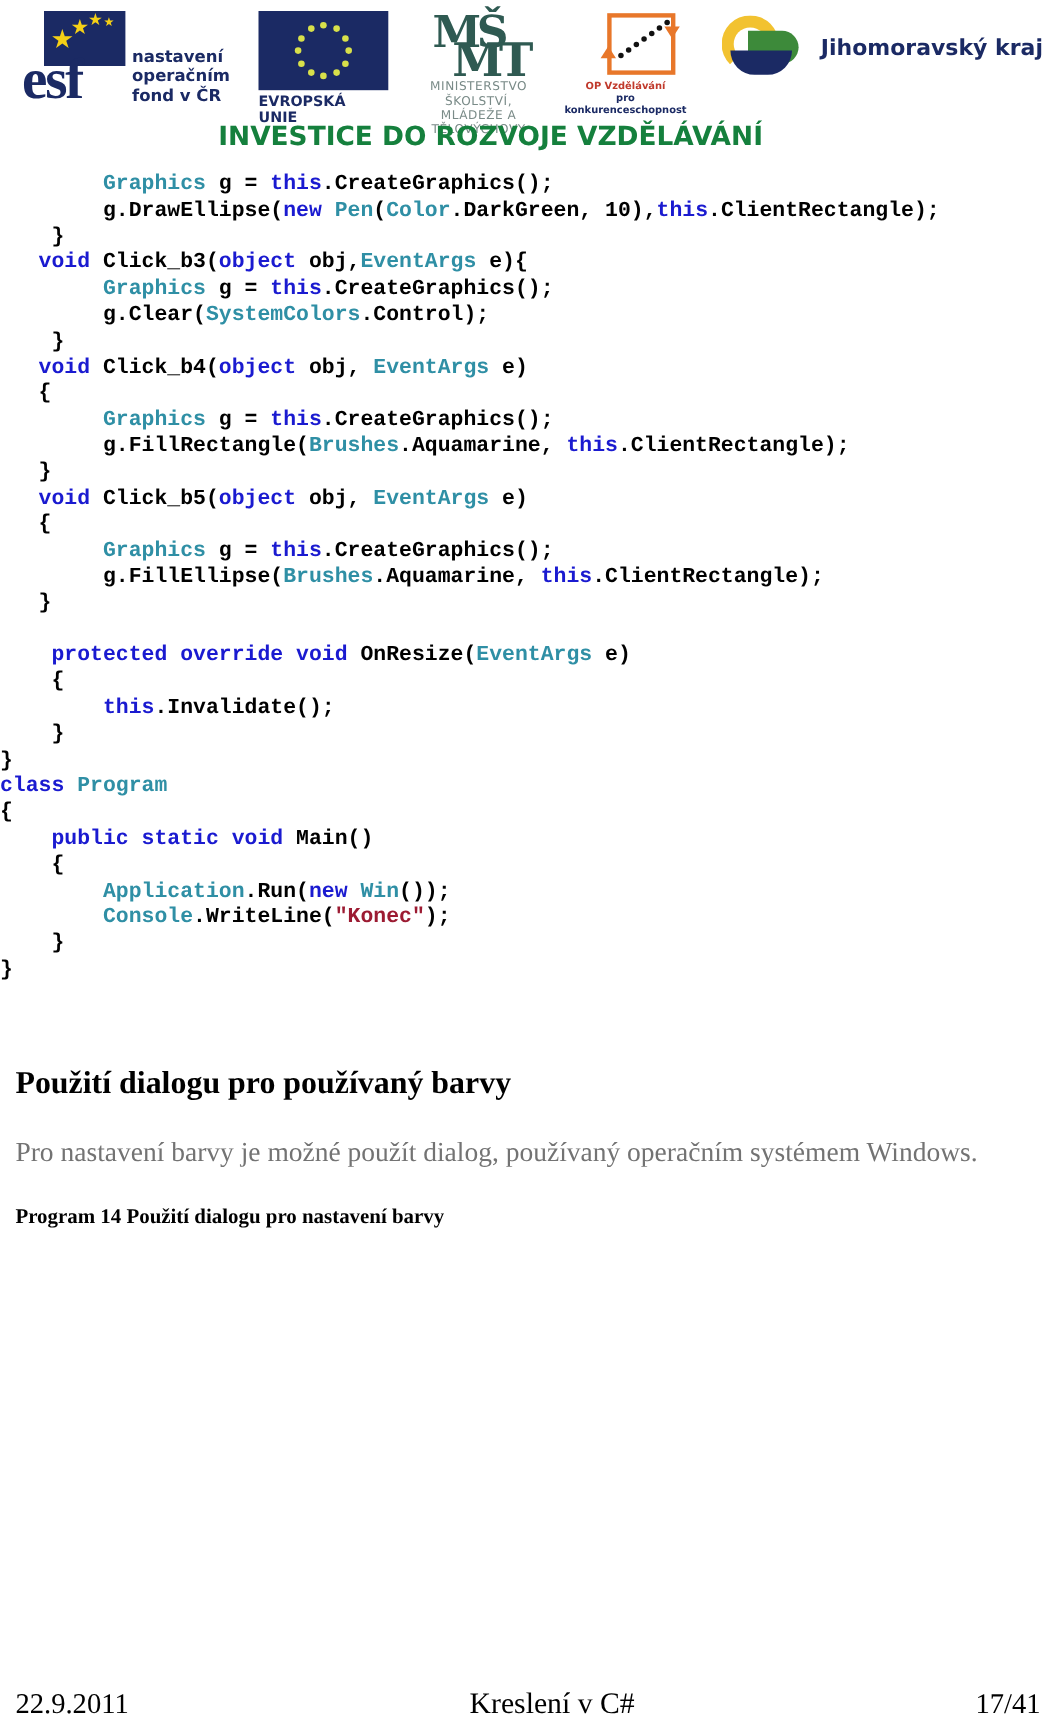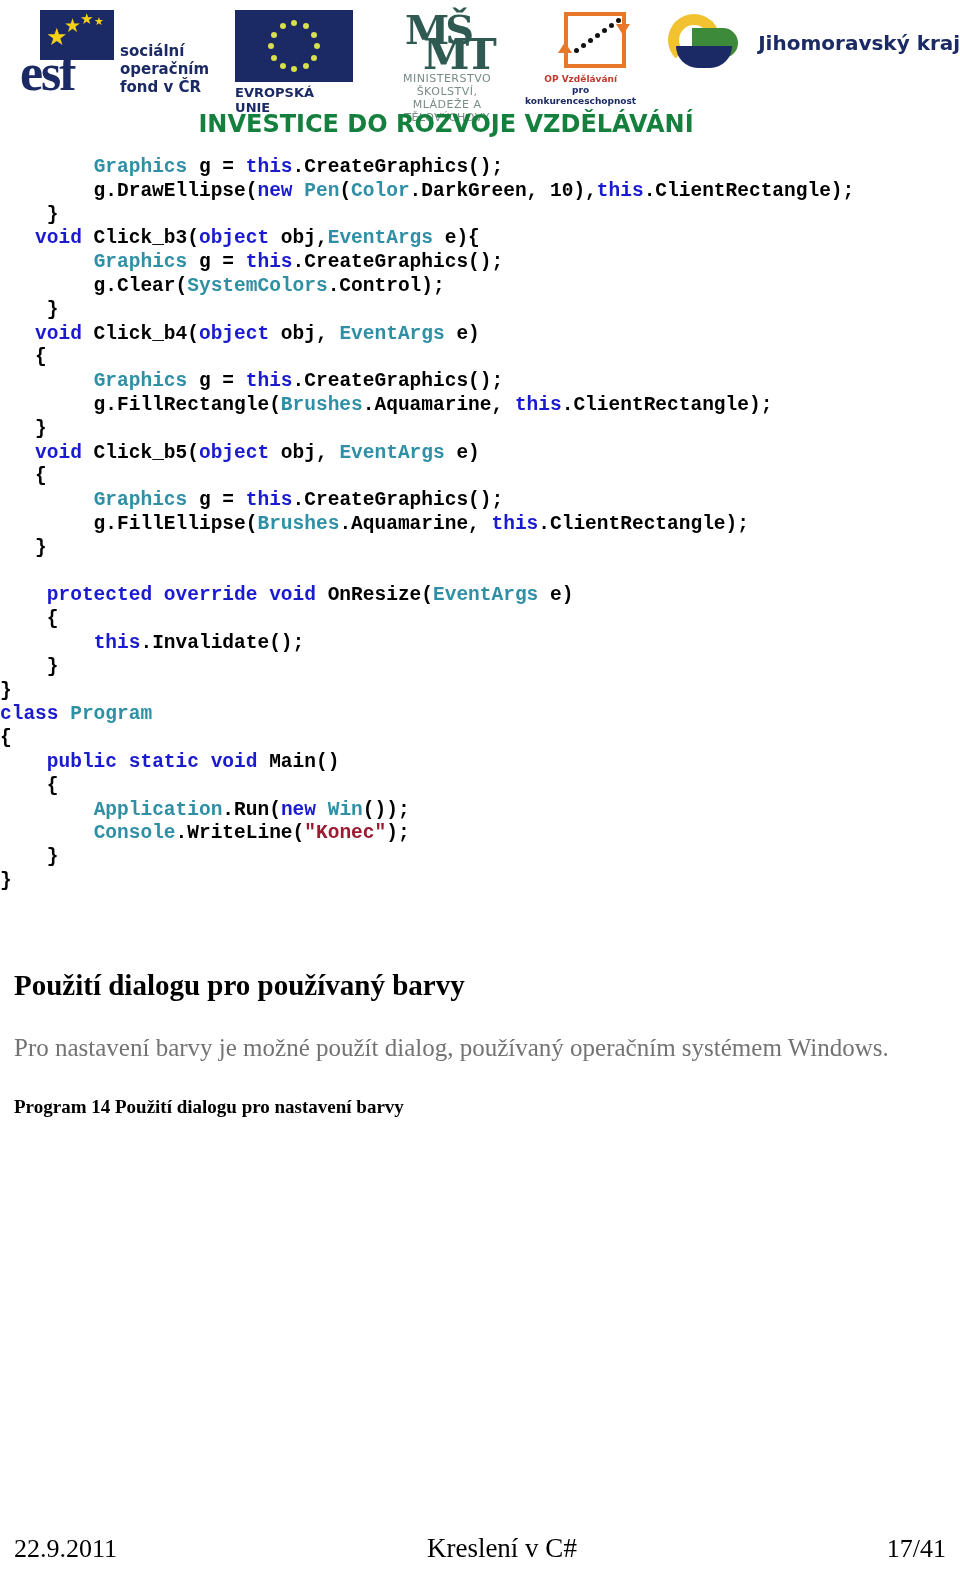--- a/index.html
+++ b/index.html
@@ -80,21 +80,21 @@
     font-weight: 700;
     font-size: 15px;
     line-height: 18px;
     color: #1b2a64;
     padding-bottom: 2px;
     margin-left: -6px;
   }
 
   
   .logo-eu {
-    margin-right: 42px;
+    margin-right: 30px;
     display: flex;
     flex-direction: column;
     align-items: center;
     padding-top: 4px;
   }
   .eu-flag {
     width: 118px;
     height: 72px;
     background: #1b2a64;
     position: relative;
@@ -324,21 +324,21 @@
     <div class="logo-esf">
       <div class="esf-mark">
         <div class="esf-box"></div>
         <span class="star s1">★</span>
         <span class="star s2">★</span>
         <span class="star s3">★</span>
         <span class="star s4">★</span>
         <div class="esf-letters">esf</div>
       </div>
       <div class="esf-text">
-        <div>sociální</div>
+        <div>nastavení</div>
         <div>operačním</div>
         <div>fond v ČR</div>
       </div>
     </div>
 
     <div class="logo-eu">
       <div class="eu-flag" id="eu-flag">
           <div class="eu-star" style="left: 56px; top: 10px;"></div>
           <div class="eu-star" style="left: 67.5px; top: 13.0814px;"></div>
           <div class="eu-star" style="left: 75.9186px; top: 21.5px;"></div>

